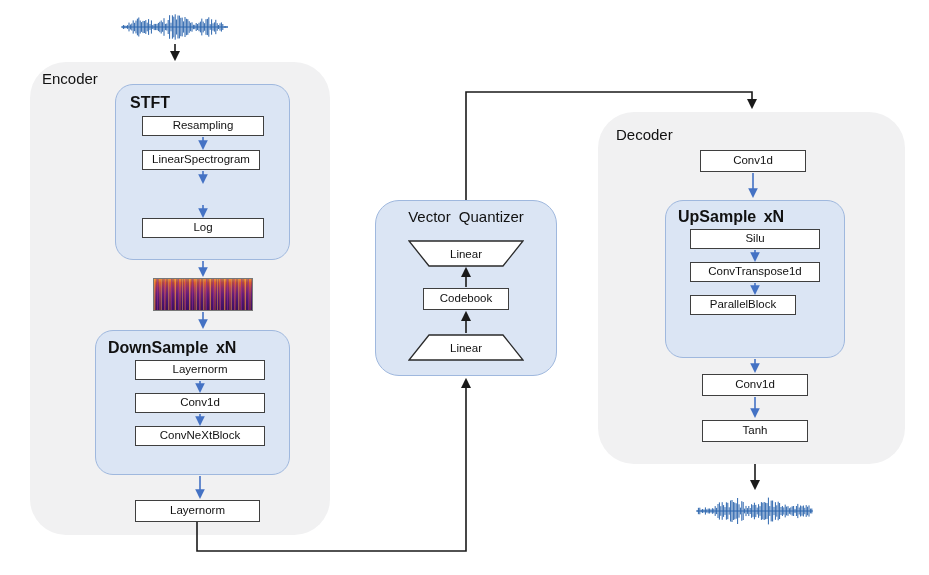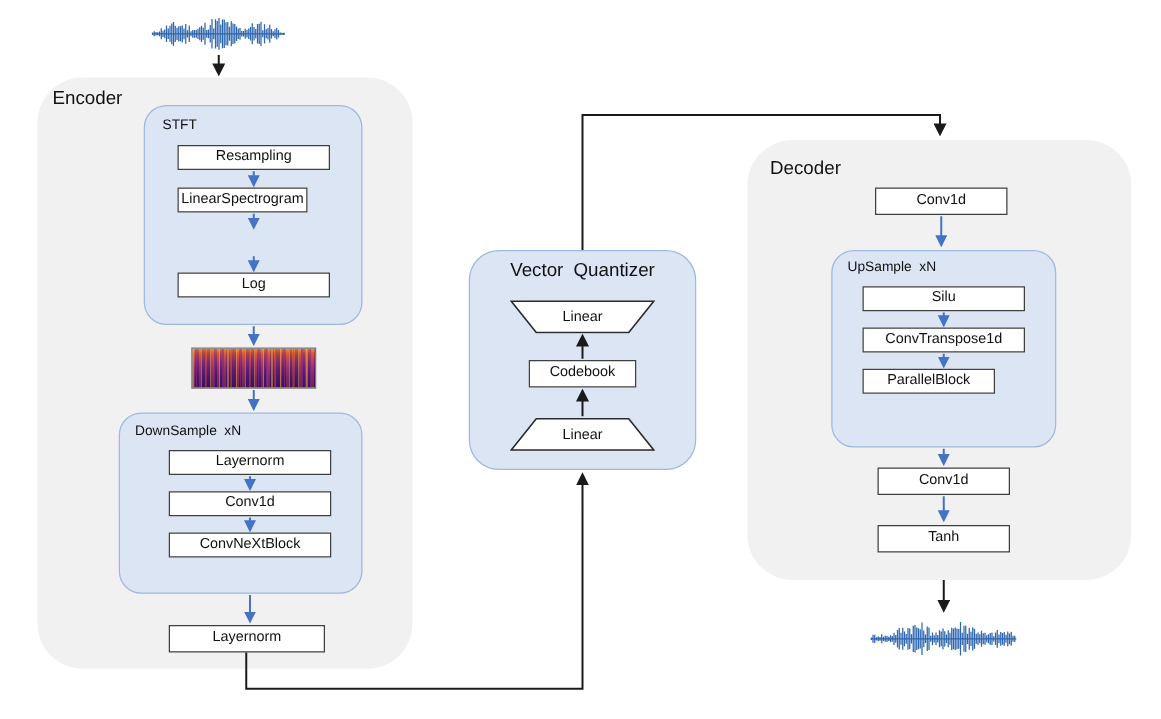--- a/index.html
+++ b/index.html
@@ -13,21 +13,21 @@
   .blue-block {
     position:absolute; background:#dbe5f4; border:1px solid #9fb8de; border-radius:18px;
     box-sizing:border-box;
   }
   .box {
     position:absolute; background:#ffffff; border:1px solid #3f3f3f; box-sizing:border-box;
     display:flex; align-items:center; justify-content:center;
     font-size:11.5px; line-height:1; color:#111; white-space:nowrap;
   }
   .big-label { position:absolute; font-size:15px; color:#111; word-spacing:4px; white-space:nowrap; }
-  .small-label { position:absolute; font-size:11px; color:#111; word-spacing:3px; white-space:nowrap; }
+  .small-label { position:absolute; font-size:16px; color:#111; word-spacing:3px; white-space:nowrap;font-weight:bold; }
   .center-label { text-align:center; }
   .trap { position:absolute; }
   .trap svg { position:absolute; left:0; top:0; }
   .trap-label {
     position:absolute; left:0; top:0; width:100%; height:100%;
     display:flex; align-items:center; justify-content:center; font-size:11.5px;
   }
   .spectrogram {
     position:absolute; border:1px solid #777; box-sizing:border-box;
     background:
@@ -48,21 +48,21 @@
   <svg class="waveform" width="110" height="30" style="left:120px;top:12px">
       <path d="M2 15 L108 15 M2.0 14.0 L2.0 16.0 M3.4 13.0 L3.4 17.0 M4.8 13.6 L4.8 16.4 M6.2 13.8 L6.2 16.2 M7.6 13.1 L7.6 16.9 M9.0 10.6 L9.0 19.4 M10.4 12.5 L10.4 17.5 M11.8 11.5 L11.8 18.5 M13.2 8.4 L13.2 21.6 M14.6 10.8 L14.6 19.2 M16.0 8.6 L16.0 21.4 M17.4 6.7 L17.4 23.3 M18.8 5.5 L18.8 24.5 M20.2 8.5 L20.2 21.5 M21.6 10.1 L21.6 19.9 M23.0 8.9 L23.0 21.1 M24.4 9.0 L24.4 21.0 M25.8 8.1 L25.8 21.9 M27.2 10.7 L27.2 19.3 M28.6 7.1 L28.6 22.9 M30.0 12.1 L30.0 17.9 M31.4 8.4 L31.4 21.6 M32.8 13.0 L32.8 17.0 M34.2 11.9 L34.2 18.1 M35.6 11.9 L35.6 18.1 M37.0 11.9 L37.0 18.1 M38.4 10.9 L38.4 19.1 M39.8 9.8 L39.8 20.2 M41.2 8.5 L41.2 21.5 M42.6 10.2 L42.6 19.8 M44.0 6.2 L44.0 23.8 M45.4 11.9 L45.4 18.1 M46.8 11.5 L46.8 18.5 M48.2 8.0 L48.2 22.0 M49.6 3.2 L49.6 26.8 M51.0 10.7 L51.0 19.3 M52.4 3.3 L52.4 26.7 M53.8 4.7 L53.8 25.3 M55.2 2.3 L55.2 27.7 M56.6 7.5 L56.6 22.5 M58.0 3.5 L58.0 26.5 M59.4 3.6 L59.4 26.4 M60.8 5.8 L60.8 24.2 M62.2 5.6 L62.2 24.4 M63.6 9.4 L63.6 20.6 M65.0 5.0 L65.0 25.0 M66.4 6.8 L66.4 23.2 M67.8 7.2 L67.8 22.8 M69.2 9.2 L69.2 20.8 M70.6 10.8 L70.6 19.2 M72.0 10.3 L72.0 19.7 M73.4 12.8 L73.4 17.2 M74.8 12.8 L74.8 17.2 M76.2 11.0 L76.2 19.0 M77.6 12.0 L77.6 18.0 M79.0 10.8 L79.0 19.2 M80.4 9.6 L80.4 20.4 M81.8 6.6 L81.8 23.4 M83.2 9.6 L83.2 20.4 M84.6 11.2 L84.6 18.8 M86.0 7.2 L86.0 22.8 M87.4 6.9 L87.4 23.1 M88.8 5.3 L88.8 24.7 M90.2 12.2 L90.2 17.8 M91.6 7.3 L91.6 22.7 M93.0 11.4 L93.0 18.6 M94.4 10.4 L94.4 19.6 M95.8 7.8 L95.8 22.2 M97.2 11.2 L97.2 18.8 M98.6 13.0 L98.6 17.0 M100.0 11.4 L100.0 18.6 M101.4 10.4 L101.4 19.6 M102.8 12.0 L102.8 18.0 M104.2 14.0 L104.2 16.0 M105.6 14.2 L105.6 15.8 M107.0 14.1 L107.0 15.9" stroke="#2d66ae" stroke-width="1" fill="none"></path>
     </svg>
 
   <div class="container" style="left:30px;top:62px;width:300px;height:473px;"></div>
   <div class="big-label" style="left:42px;top:70px">Encoder</div>
 
   <div class="blue-block" style="left:115px;top:84px;width:175px;height:176px"></div>
   <div class="small-label" style="left:130px;top:94px">STFT</div>
   <div class="box" style="left:142px;top:116px;width:122px;height:20px">Resampling</div>
-  <div class="box" style="left:142px;top:150px;width:104px;height:20px">LinearSpectrogram</div>
+  <div class="box" style="left:142px;top:150px;width:118px;height:20px">LinearSpectrogram</div>
   <div class="box" style="left:142px;top:218px;width:122px;height:20px">Log</div>
 
   <div class="spectrogram" style="left:153px;top:278px;width:100px;height:33px"></div>
 
   <div class="blue-block" style="left:95px;top:330px;width:195px;height:145px"></div>
   <div class="small-label" style="left:108px;top:339px">DownSample xN</div>
   <div class="box" style="left:135px;top:360px;width:130px;height:20px">Layernorm</div>
   <div class="box" style="left:135px;top:393px;width:130px;height:20px">Conv1d</div>
   <div class="box" style="left:135px;top:426px;width:130px;height:20px">ConvNeXtBlock</div>
 

